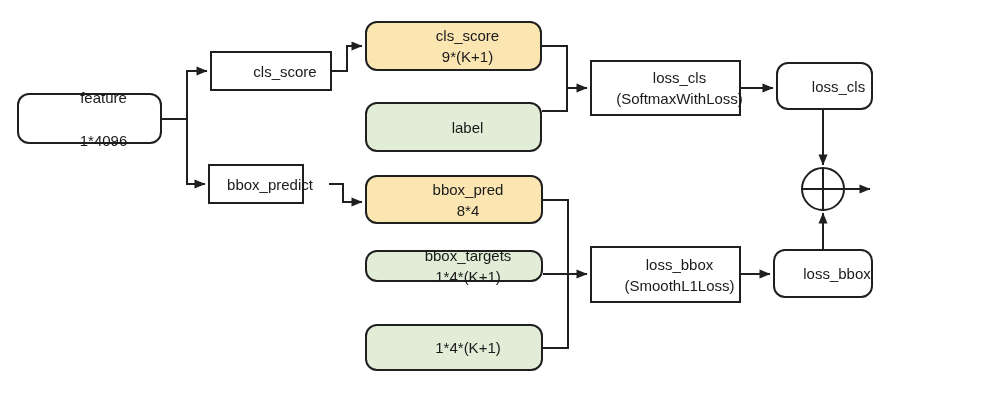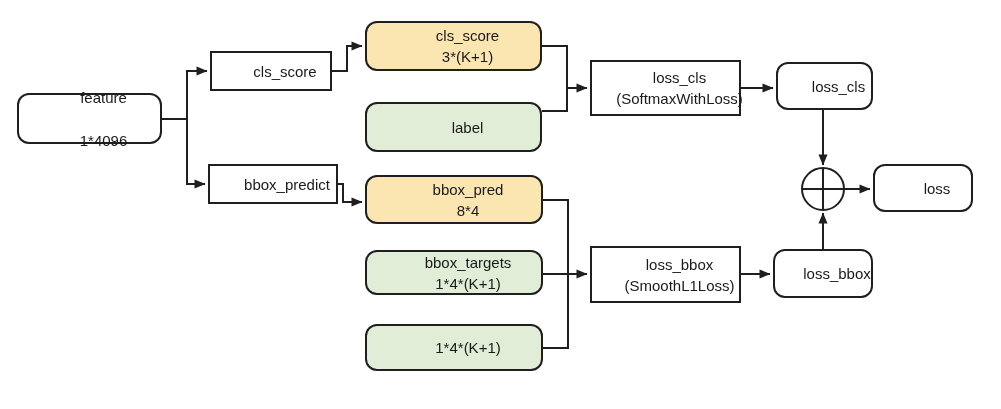--- a/index.html
+++ b/index.html
@@ -89,60 +89,57 @@
     <div>feature</div>
     <div>1*4096</div>
   </div>
 
   <div class="node rect" style="left: 210px; top: 51px; width: 122px; height: 40px; background-color: rgb(255, 255, 255);">
     <div>cls_score</div>
   </div>
 
   <div class="node rounded" style="left: 365px; top: 21px; width: 177px; height: 50px; background-color: rgb(251, 230, 178);">
     <div>cls_score</div>
-    <div>3*(K+1)</div>
+    <div>9*(K+1)</div>
   </div>
 
   <div class="node rounded" style="left: 365px; top: 102px; width: 177px; height: 50px; background-color: rgb(226, 237, 216);">
     <div>label</div>
   </div>
 
   <div class="node rect" style="left: 590px; top: 60px; width: 151px; height: 56px; background-color: rgb(255, 255, 255);">
     <div>loss_cls</div>
     <div>(SoftmaxWithLoss)</div>
   </div>
 
   <div class="node rounded" style="left: 776px; top: 62px; width: 97px; height: 48px; background-color: rgb(255, 255, 255);">
     <div>loss_cls</div>
   </div>
 
-  <div class="node rect" style="left: 208px; top: 164px; width: 130px; height: 40px; background-color: rgb(255, 255, 255);">
+  <div class="node rect" style="left: 208px; top: 164px; width: 96px; height: 40px; background-color: rgb(255, 255, 255);">
     <div>bbox_predict</div>
   </div>
 
   <div class="node rounded" style="left: 365px; top: 175px; width: 178px; height: 49px; background-color: rgb(251, 230, 178); text-align: center;">
     <div>bbox_pred</div>
     <div>8*4</div>
   </div>
 
-  <div class="node rounded" style="left: 365px; top: 250px; width: 178px; height: 45px; background-color: rgb(226, 237, 216);">
+  <div class="node rounded" style="left: 365px; top: 250px; width: 178px; height: 32px; background-color: rgb(226, 237, 216);">
     <div>bbox_targets</div>
     <div>1*4*(K+1)</div>
   </div>
 
   <div class="node rounded" style="left: 365px; top: 324px; width: 178px; height: 47px; background-color: rgb(226, 237, 216);">
     <div>1*4*(K+1)</div>
   </div>
 
   <div class="node rect" style="left: 590px; top: 246px; width: 151px; height: 57px; background-color: rgb(255, 255, 255);">
     <div>loss_bbox</div>
     <div>(SmoothL1Loss)</div>
   </div>
 
   <div class="node rounded" style="left: 773px; top: 249px; width: 100px; height: 49px; background-color: rgb(255, 255, 255);">
     <div>loss_bbox</div>
   </div>
 
-  <div class="node rounded" style="left: 873px; top: 164px; width: 100px; height: 48px; background-color: rgb(255, 255, 255);">
-    <div>loss</div>
-  </div>
 
 </div>
 
 </body></html>

